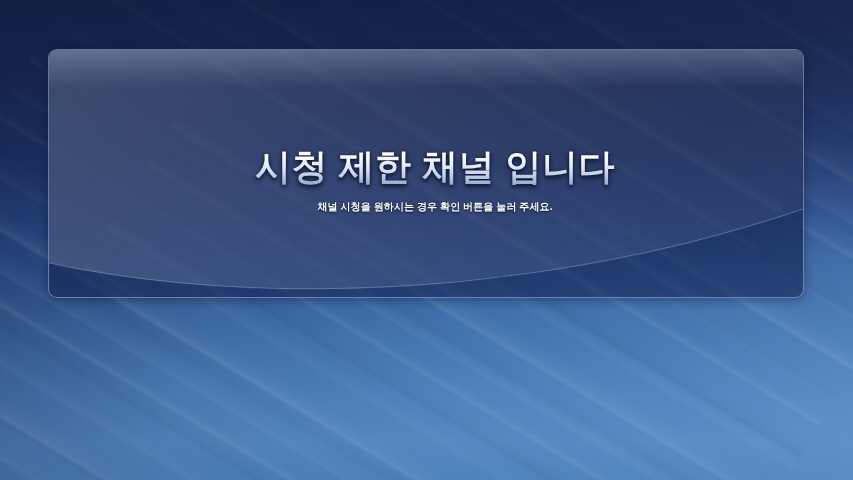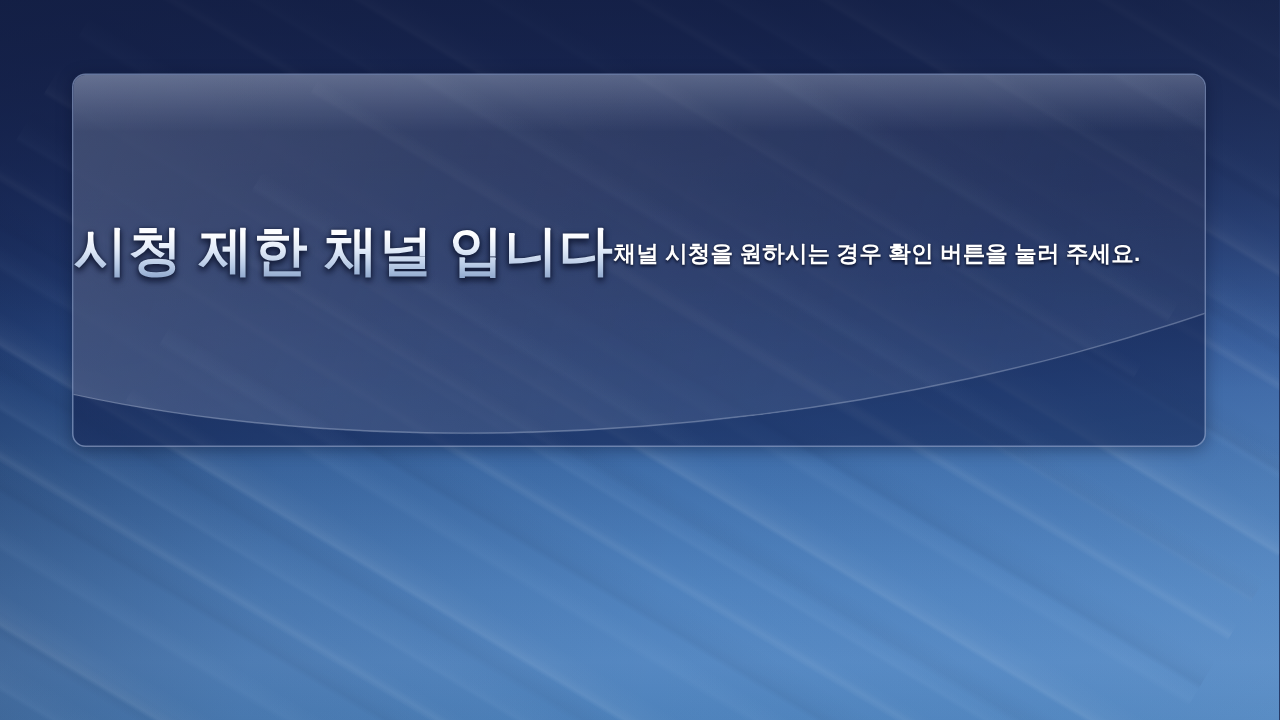--- a/index.html
+++ b/index.html
@@ -175,24 +175,25 @@
       rgba(214,224,244,0.26) 0%,
       rgba(200,212,238,0.10) 60%,
       rgba(255,255,255,0) 100%);
   }
 
   
   .content {
     position:absolute;
     left:0; right:0; top:0; bottom:0;
     display:flex;
-    flex-direction:row;
-    align-items:flex-start;
+    flex-direction:column;
+    align-items:center;
     justify-content:flex-start;
     padding-top:97px;
+    padding-left:18px;
   }
 
   #title {
     font-size:36px;
     font-weight:bold;
     letter-spacing:0.5px;
     line-height:1.12;
     white-space:nowrap;
     background:linear-gradient(to bottom,
       #f4f8ff 0%,
@@ -204,21 +205,21 @@
     -webkit-background-clip:text;
     background-clip:text;
     color:transparent;
     -webkit-text-fill-color:transparent;
     filter:drop-shadow(0 2px 2px rgba(8,14,38,0.75))
            drop-shadow(0 0 1px rgba(10,18,44,0.6));
   }
 
   #subtitle {
     margin-top:13px;
-    font-size:15px;
+    font-size:10px;
     font-weight:bold;
     color:#ffffff;
     letter-spacing:0.1px;
     white-space:nowrap;
     text-shadow:0 1px 2px rgba(8,14,38,0.85), 0 0 1px rgba(8,14,38,0.7);
   }
 </style>
 </head>
 <body>
 

